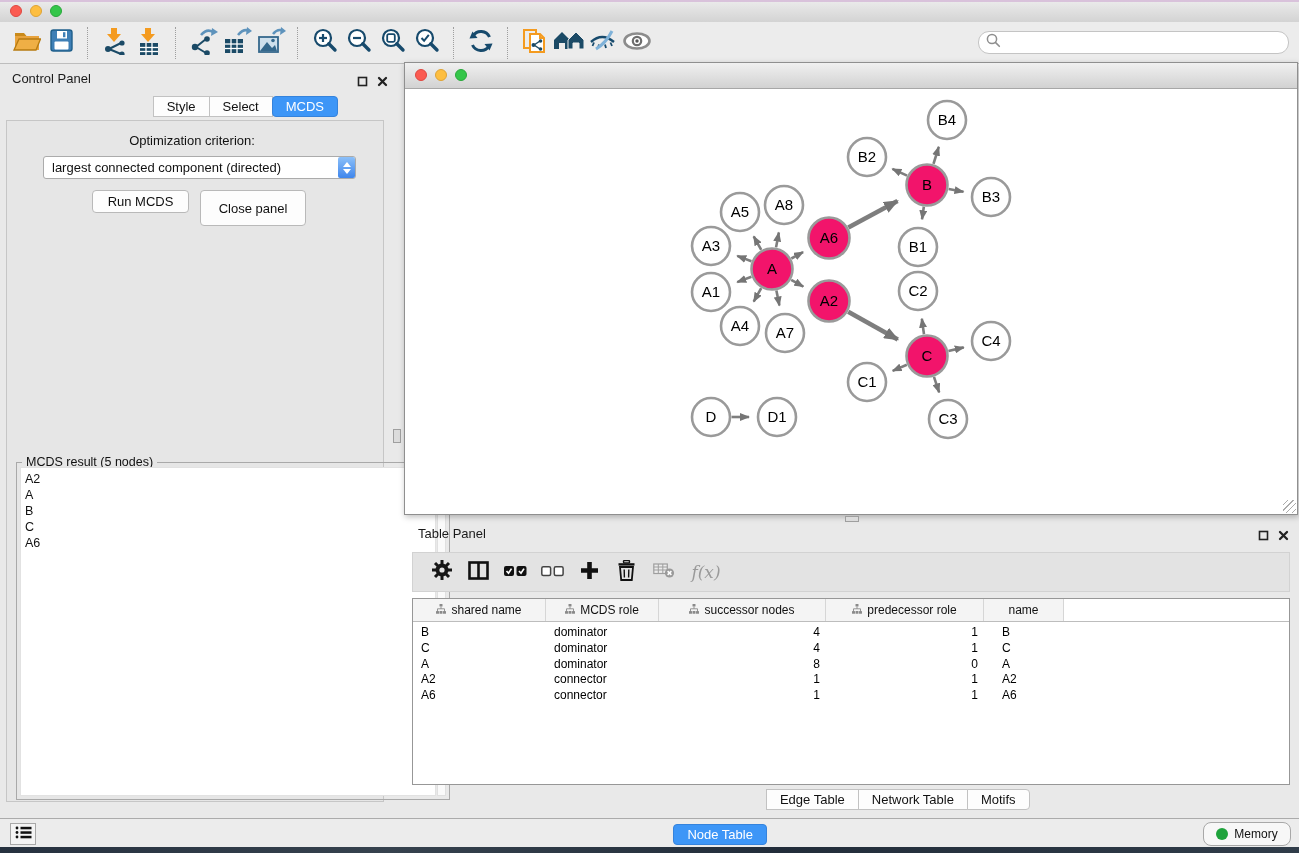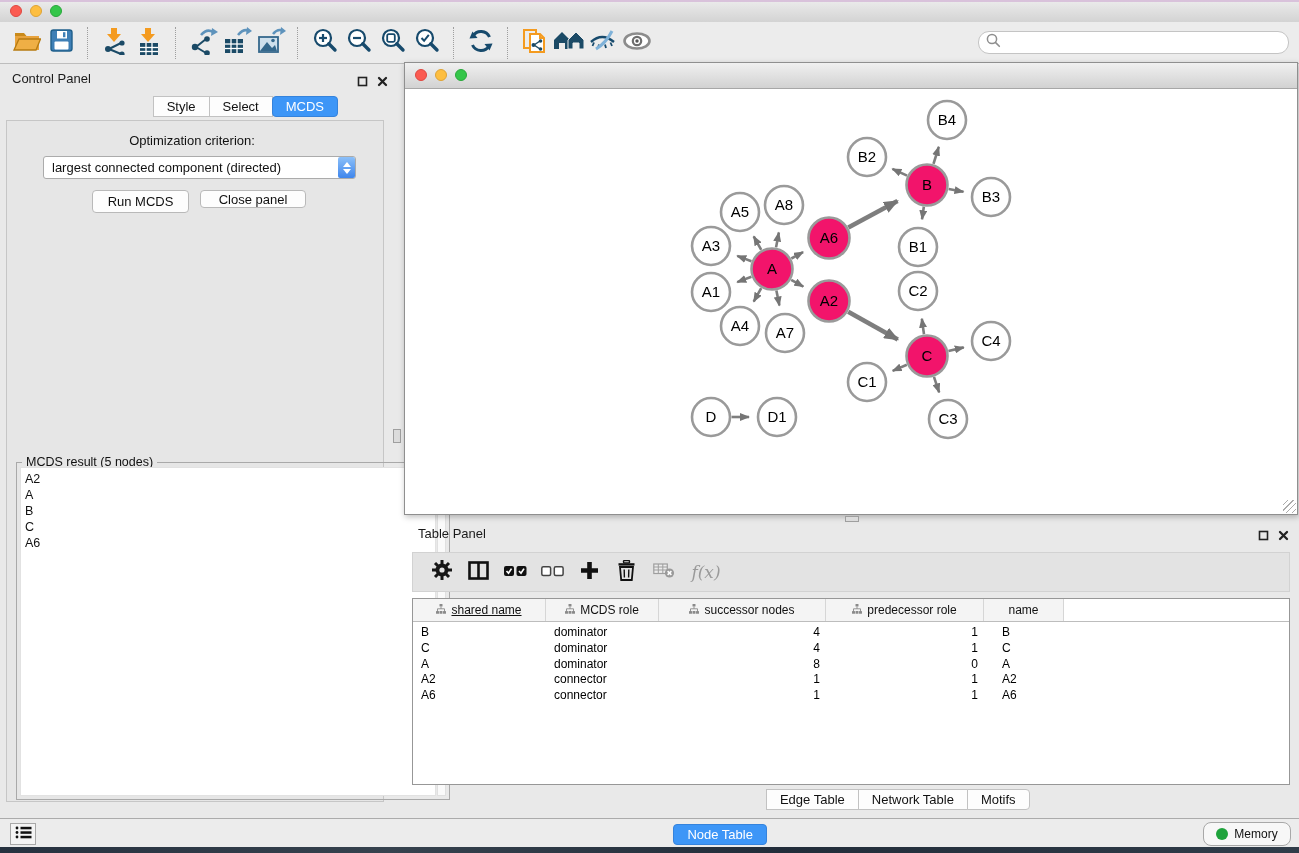--- a/index.html
+++ b/index.html
@@ -279,21 +279,21 @@
   <div class="cp-body"></div>
   <div class="opt-label">Optimization criterion:</div>
   <div class="select">
     <span class="val">largest connected component (directed)</span>
     <span class="stepper">
         <span class="tri-up"></span>
         <span class="tri-dn"></span>
       </span>
   </div>
   <div class="btn" style="position:absolute;left:92px;top:190px;width:97px;height:23px;">Run MCDS</div>
-  <div class="btn" style="position:absolute;left:200px;top:190px;width:106px;height:18px;">Close panel</div>
+  <div class="btn" style="position:absolute;left:200px;top:190px;width:106px;height:36px;">Close panel</div>
   <div class="fieldset">
     <span class="legend">MCDS result (5 nodes)</span>
     <div class="listbox" id="mcds-list">
         <div class="item">A2</div>
         <div class="item">A</div>
         <div class="item">B</div>
         <div class="item">C</div>
         <div class="item">A6</div>
       </div>
     <div class="scrolltrack"></div>
@@ -447,21 +447,21 @@
             <circle cx="16.5" cy="11" r="4.6" fill="#9A9A9A"></circle>
             <path d="M14.6 9.1 L18.4 12.9 M18.4 9.1 L14.6 12.9" stroke="#fff" stroke-width="1.5"></path>
           </svg></span>
       </div>
     <div class="tp-btn" style="width:48px;">
         <span class="fx">f(x)</span>
       </div>
   </div>
   <div class="table">
     <div class="thead" id="thead">
-        <div class="th" style="left: 0px; width: 133px; text-decoration: underline;">
+        <div class="th" style="left: 0px; width: 133px;">
           <span><svg width="10" height="10" viewBox="0 0 10 10">
               <rect x="3.5" y="0" width="3" height="2.6" rx="0.5" fill="#8a8a8a"></rect>
               <path d="M5 2.6 V4.8 M1.5 7.2 V4.8 H8.5 V7.2" stroke="#8a8a8a" fill="none" stroke-width="0.9"></path>
               <rect x="0" y="7" width="3" height="2.8" rx="0.5" fill="#8a8a8a"></rect>
               <rect x="3.5" y="7" width="3" height="2.8" rx="0.5" fill="#8a8a8a"></rect>
               <rect x="7" y="7" width="3" height="2.8" rx="0.5" fill="#8a8a8a"></rect>
             </svg></span>
           <span>shared name</span>
         </div>
         <div class="th" style="left: 133px; width: 113px;">

